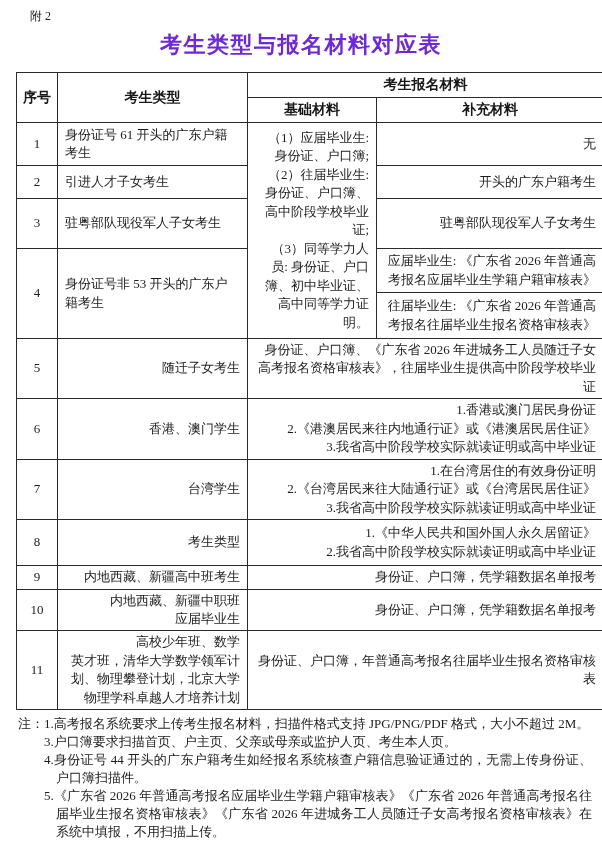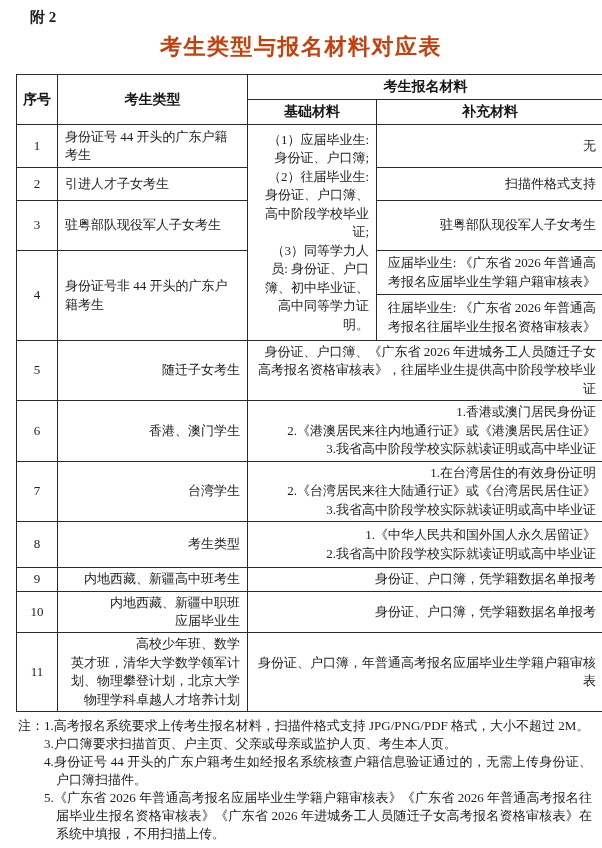--- a/index.html
+++ b/index.html
@@ -7,30 +7,30 @@
     position: relative;
     width: 602px;
     height: 848px;
     overflow: hidden;
     background: #ffffff;
     color: #1d1d1d;
     font-family: "Liberation Serif", "DejaVu Serif", serif;
   }
   .attach {
     margin: 8px 0 0 30px;
-    font-size: 15px;
-    font-weight: bold;
+    font-size: 12px;
+    font-weight: normal;
   }
   .title {
     margin: 5px 0 12px 0;
     text-align: center;
     font-size: 22px;
     font-weight: bold;
     letter-spacing: 1.5px;
-    color: #c2410c;
+    color: #6d28d9;
   }
   table.main {
     margin-left: 16px;
     width: 587px;
     border-collapse: collapse;
     table-layout: fixed;
   }
   col.c1 { width: 41px; }
   col.c2 { width: 190px; }
   col.c3 { width: 129px; }
@@ -94,39 +94,39 @@
         <th colspan="2">考生报名材料</th>
       </tr>
       <tr style="height:25px">
         <th>基础材料</th>
         <th>补充材料</th>
       </tr>
     </thead>
     <tbody>
       <tr style="height:43px">
         <td class="num">1</td>
-        <td class="type-left">身份证号 44 开头的广东户籍考生</td>
+        <td class="type-left">身份证号 61 开头的广东户籍考生</td>
         <td class="mat pre justify" rowspan="5">（1）应届毕业生: 身份证、户口簿;
 （2）往届毕业生: 身份证、户口簿、高中阶段学校毕业证;
 （3）同等学力人员: 身份证、户口簿、初中毕业证、高中同等学力证明。</td>
         <td class="mat">无</td>
       </tr>
       <tr style="height:33px">
         <td class="num">2</td>
         <td class="type-left">引进人才子女考生</td>
-        <td class="mat">扫描件格式支持</td>
+        <td class="mat">开头的广东户籍考生</td>
       </tr>
       <tr style="height:50px">
         <td class="num">3</td>
         <td class="type-left">驻粤部队现役军人子女考生</td>
         <td class="mat">驻粤部队现役军人子女考生</td>
       </tr>
       <tr style="height:44px">
         <td class="num" rowspan="2">4</td>
-        <td class="type-left" rowspan="2">身份证号非 44 开头的广东户籍考生</td>
+        <td class="type-left" rowspan="2">身份证号非 53 开头的广东户籍考生</td>
         <td class="mat justify">应届毕业生: 《广东省 2026 年普通高考报名应届毕业生学籍户籍审核表》</td>
       </tr>
       <tr style="height:46px">
         <td class="mat justify">往届毕业生: 《广东省 2026 年普通高考报名往届毕业生报名资格审核表》</td>
       </tr>
       <tr style="height:40px">
         <td class="num">5</td>
         <td class="type-center">随迁子女考生</td>
         <td class="mat justify" colspan="2">身份证、户口簿、《广东省 2026 年进城务工人员随迁子女高考报名资格审核表》，往届毕业生提供高中阶段学校毕业证</td>
       </tr>
@@ -160,21 +160,21 @@
         <td class="type-center pre">内地西藏、新疆中职班
 应届毕业生</td>
         <td class="mat" colspan="2">身份证、户口簿，凭学籍数据名单报考</td>
       </tr>
       <tr style="height:70px">
         <td class="num">11</td>
         <td class="type-center pre">高校少年班、数学
 英才班，清华大学数学领军计
 划、物理攀登计划，北京大学
 物理学科卓越人才培养计划</td>
-        <td class="mat" colspan="2">身份证、户口簿，年普通高考报名应届毕业生学籍户籍审核表</td>
+        <td class="mat" colspan="2">身份证、户口簿，年普通高考报名往届毕业生报名资格审核表</td>
       </tr>
     </tbody>
   </table>
 
   <div class="notes">
     <span class="note-prefix">注：</span>
     <div class="note-items">
       <div class="note-item">1.高考报名系统要求上传考生报名材料，扫描件格式支持 JPG/PNG/PDF 格式，大小不超过 2M。</div>
       <div class="note-item">3.户口簿要求扫描首页、户主页、父亲或母亲或监护人页、考生本人页。</div>
       <div class="note-item">4.身份证号 44 开头的广东户籍考生如经报名系统核查户籍信息验证通过的，无需上传身份证、户口簿扫描件。</div>

